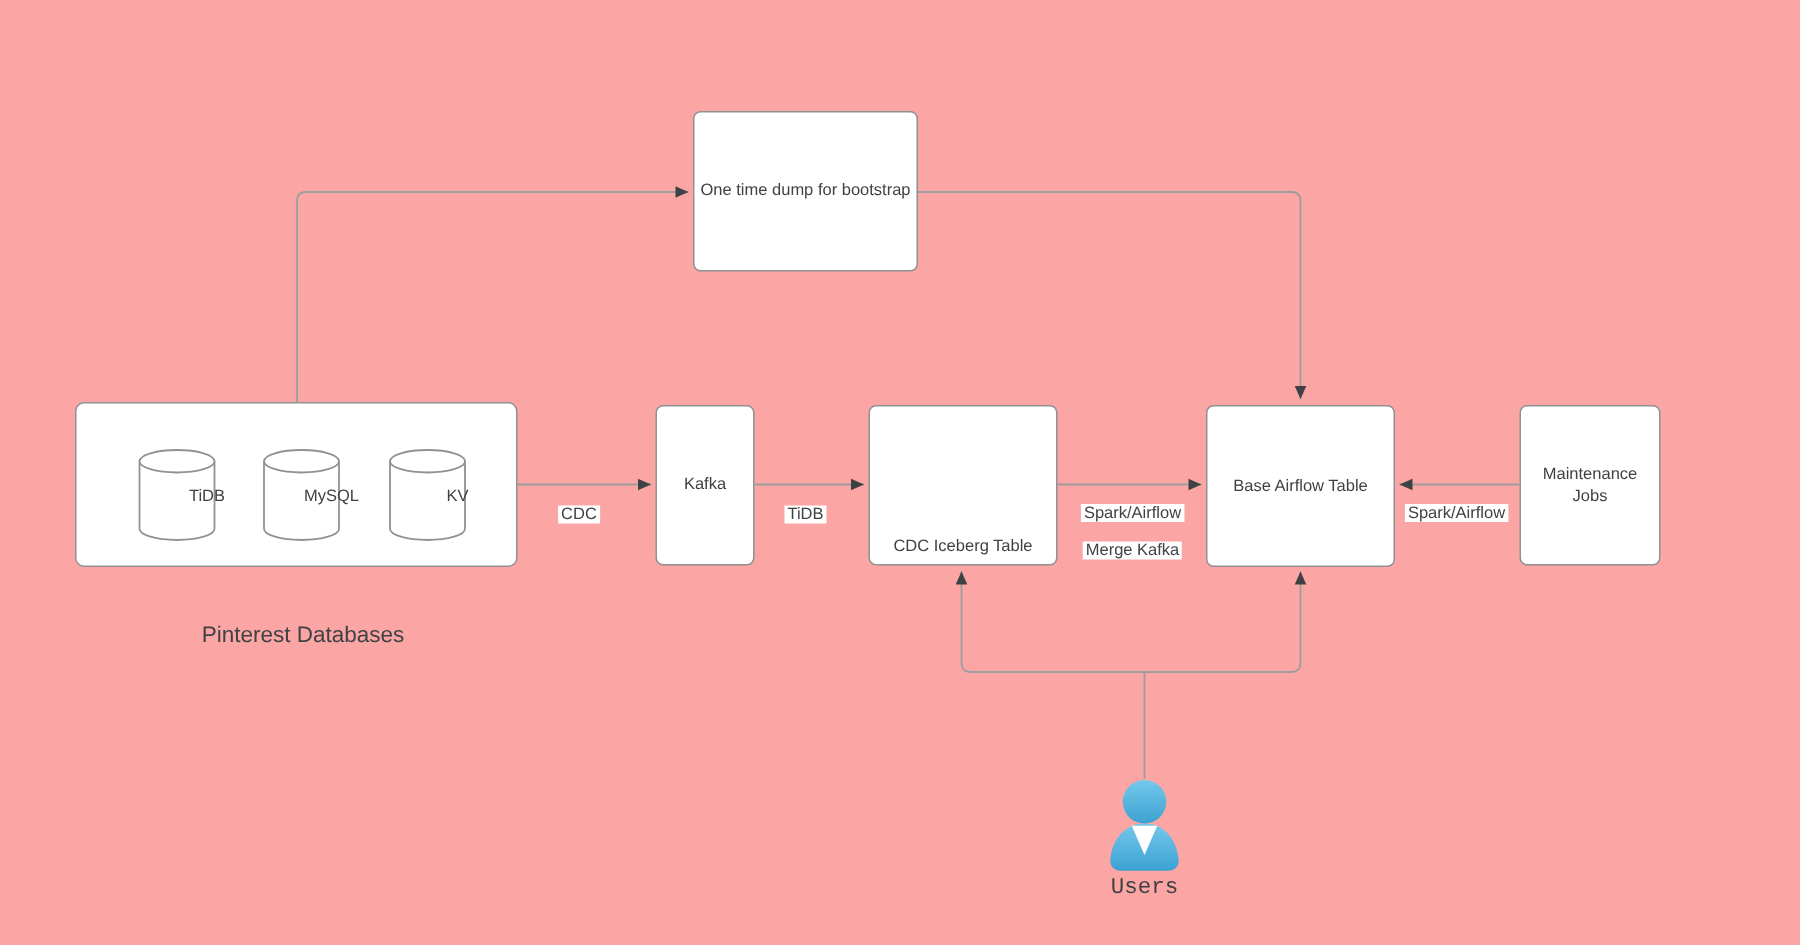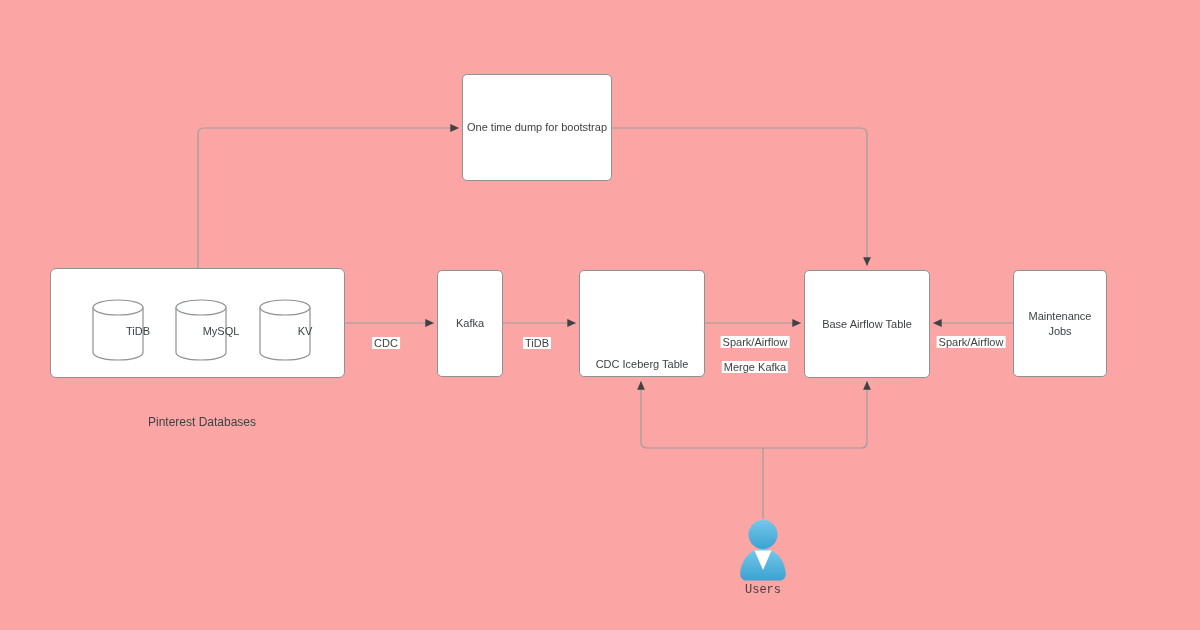--- a/index.html
+++ b/index.html
@@ -10,21 +10,21 @@
   .node{
     position:absolute;background:#ffffff;border:1px solid #8f9193;border-radius:5px;
     display:flex;align-items:center;justify-content:center;text-align:center;
     font-size:11px;line-height:1.35;color:#3f4245;box-sizing:border-box;padding:4px;
   }
   .edge-label{
     position:absolute;transform:translateX(-50%);font-size:11px;color:#3f4245;
     white-space:nowrap;background:#ffffff;padding:0 2px;margin-top:30px;
   }
   .caption{
-    position:absolute;transform:translateX(-50%);font-size:12px;color:#3f4245;white-space:nowrap;
+    position:absolute;transform:translateX(-50%);font-size:15px;color:#3f4245;white-space:nowrap;
   }
   #connector-layer{position:absolute;left:0;top:0;}
   .cyl{position:absolute;width:52px;height:62px;}
   .cyl svg{position:absolute;left:0;top:0;}
   .cyl-label{
     position:absolute;left:0;top:26px;width:52px;text-align:center;
     font-size:11px;color:#3f4245;margin-left:20px;
   }
   .person{position:absolute;left:736px;top:519px;width:54px;height:64px;}
 </style>

